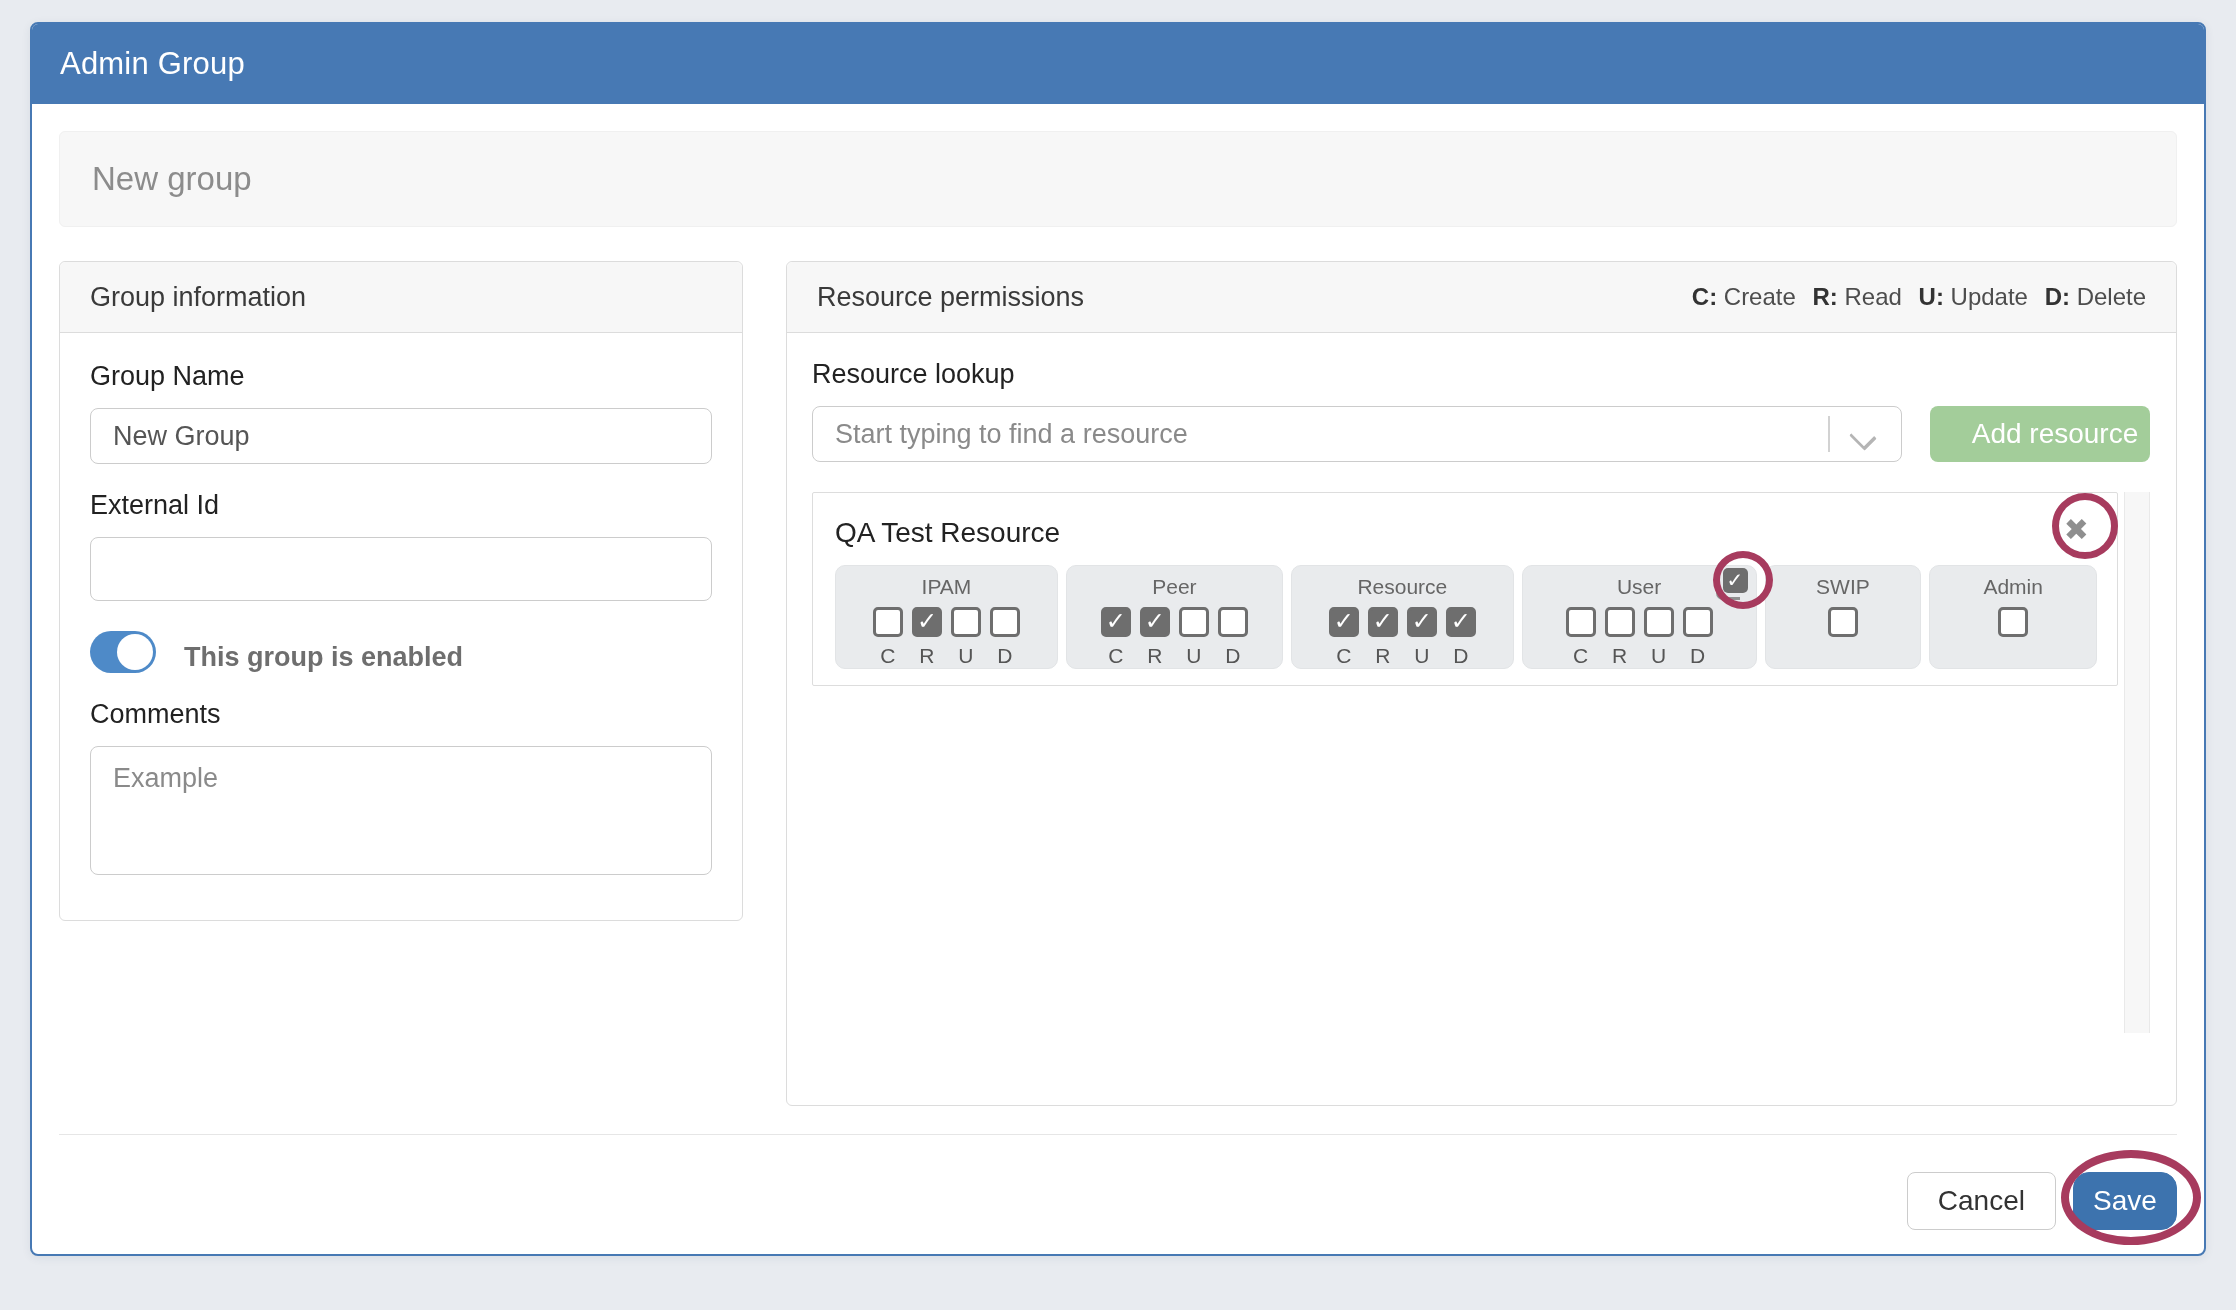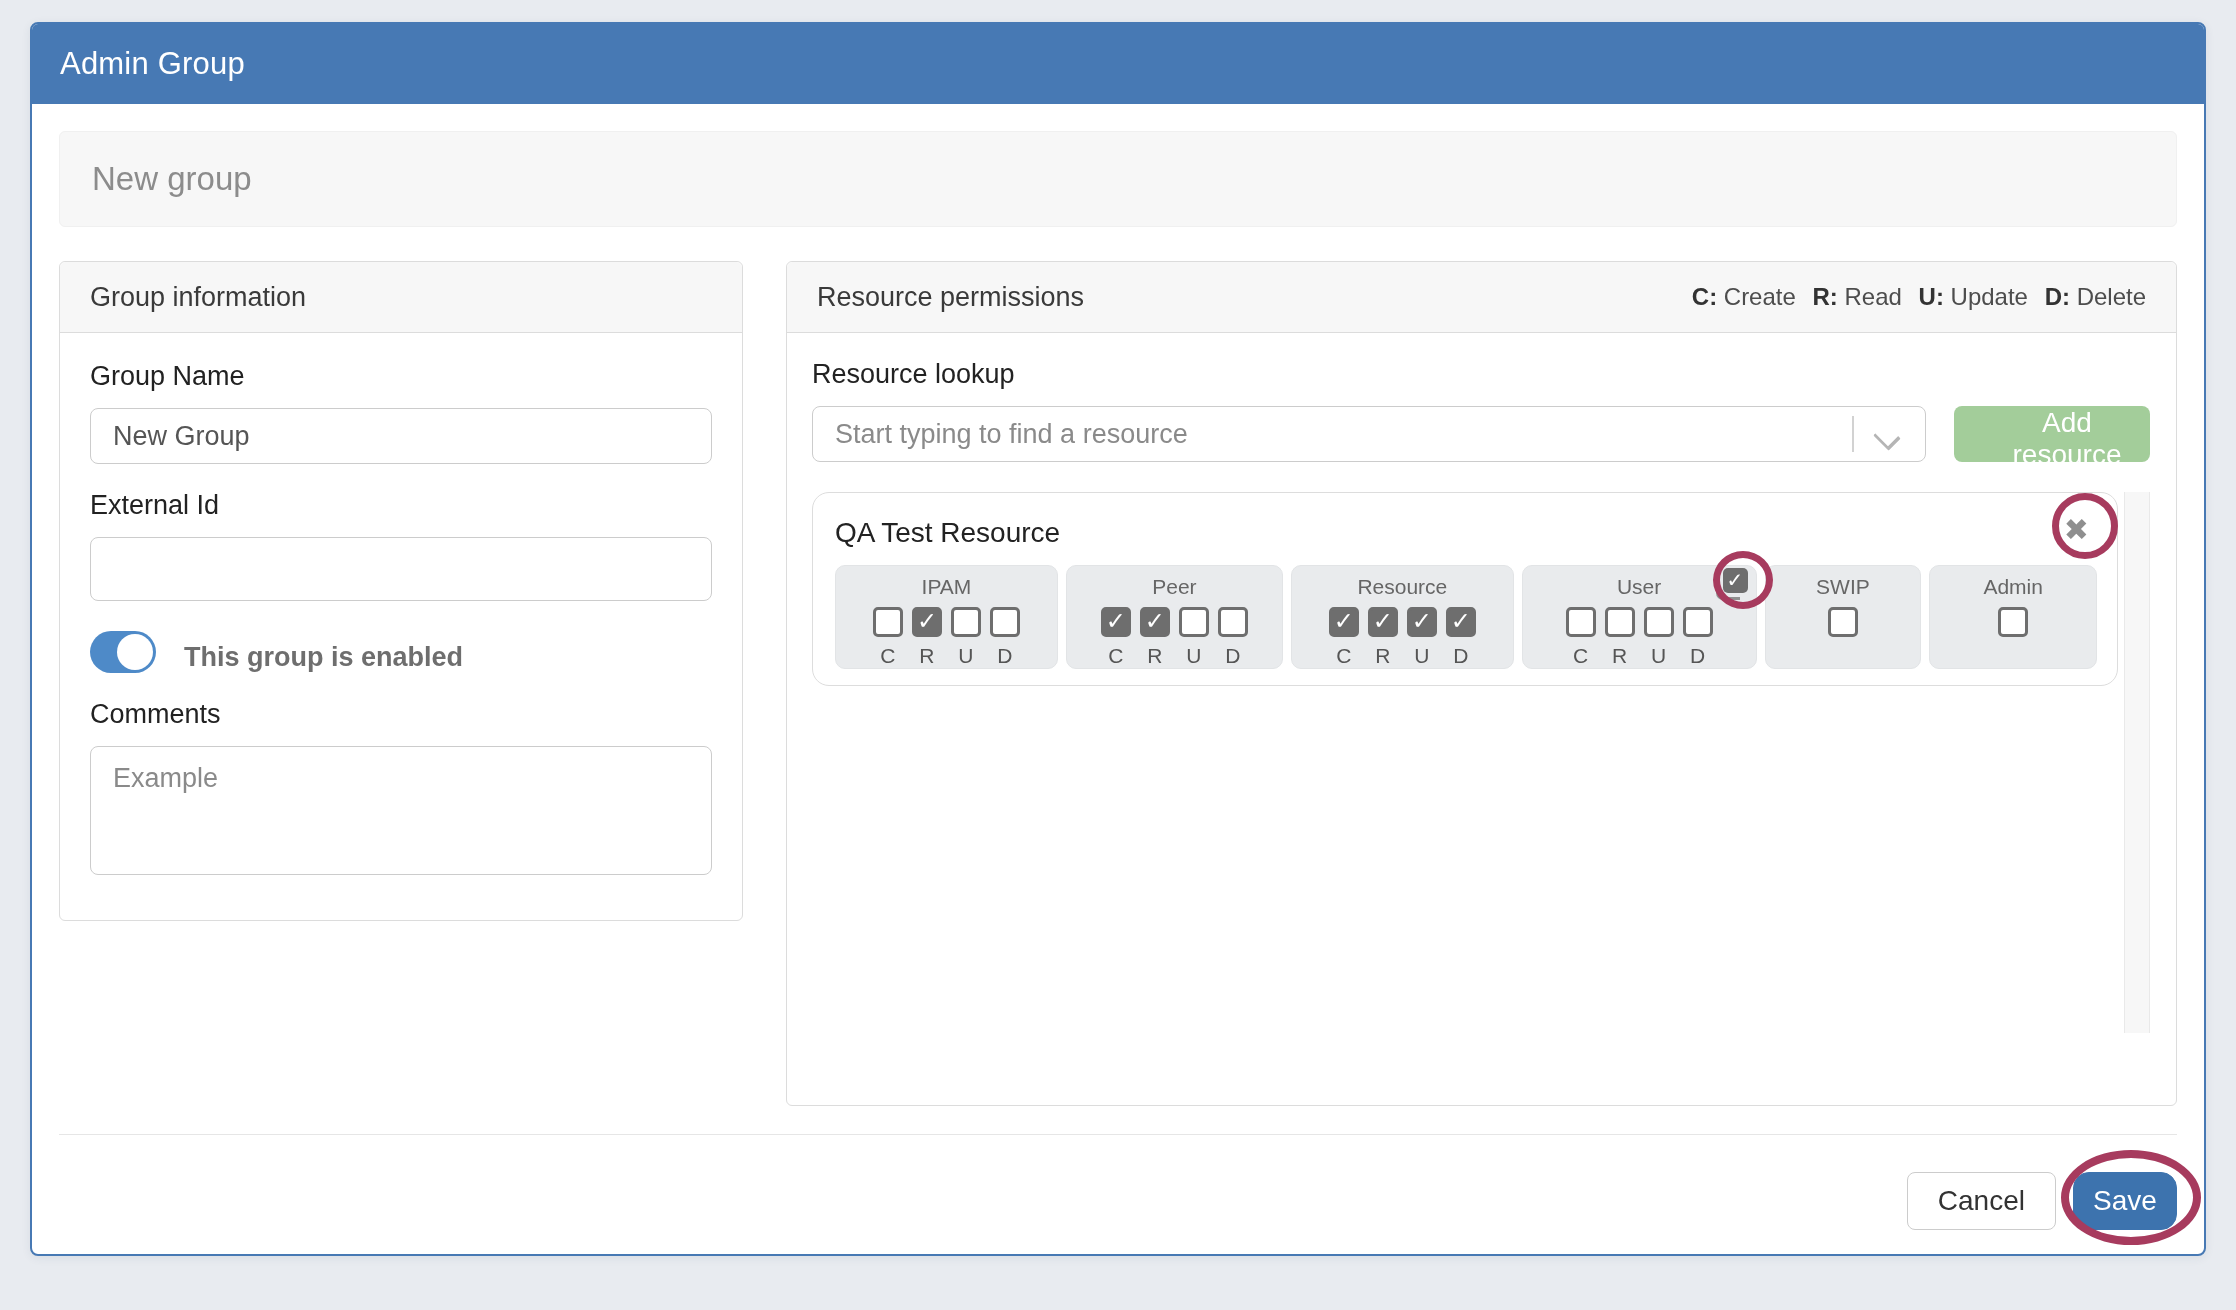--- a/index.html
+++ b/index.html
@@ -118,31 +118,31 @@
   .chevron-down {
     position: absolute; right: 28px; top: 20px;
     width: 22px; height: 22px;
     border-right: 4px solid #b5b5b5;
     border-bottom: 4px solid #b5b5b5;
     border-radius: 2px;
     transform: rotate(45deg) scale(1,0.8);
   }
   .add-resource-btn {
     margin-left: 28px;
-    width: 196px; height: 56px;
+    width: 220px; height: 56px;
     background: #a3cd9a; color: #fff;
     border: none; border-radius: 8px;
     font-size: 28px; font-family: inherit;
     cursor: pointer; flex: 0 0 auto; padding-left: 36px;
   }
 
   .list-region { margin-top: 30px; display: flex; gap: 6px; height: 545px; }
   .resource-card {
     flex: 1;
-    border: 1px solid #ddd; border-radius: 17px;
+    border: 1px solid #ddd; border-radius: 2px;
     padding: 16px 20px 18px 22px;
     height: 194px;
     background: #fff;
   }
   .scroll-track {
     width: 26px; height: 541px;
     background: #f7f7f7;
     border-left: 1px solid #e9e9e9;
     border-right: 1px solid #e9e9e9;
     flex: 0 0 auto;

